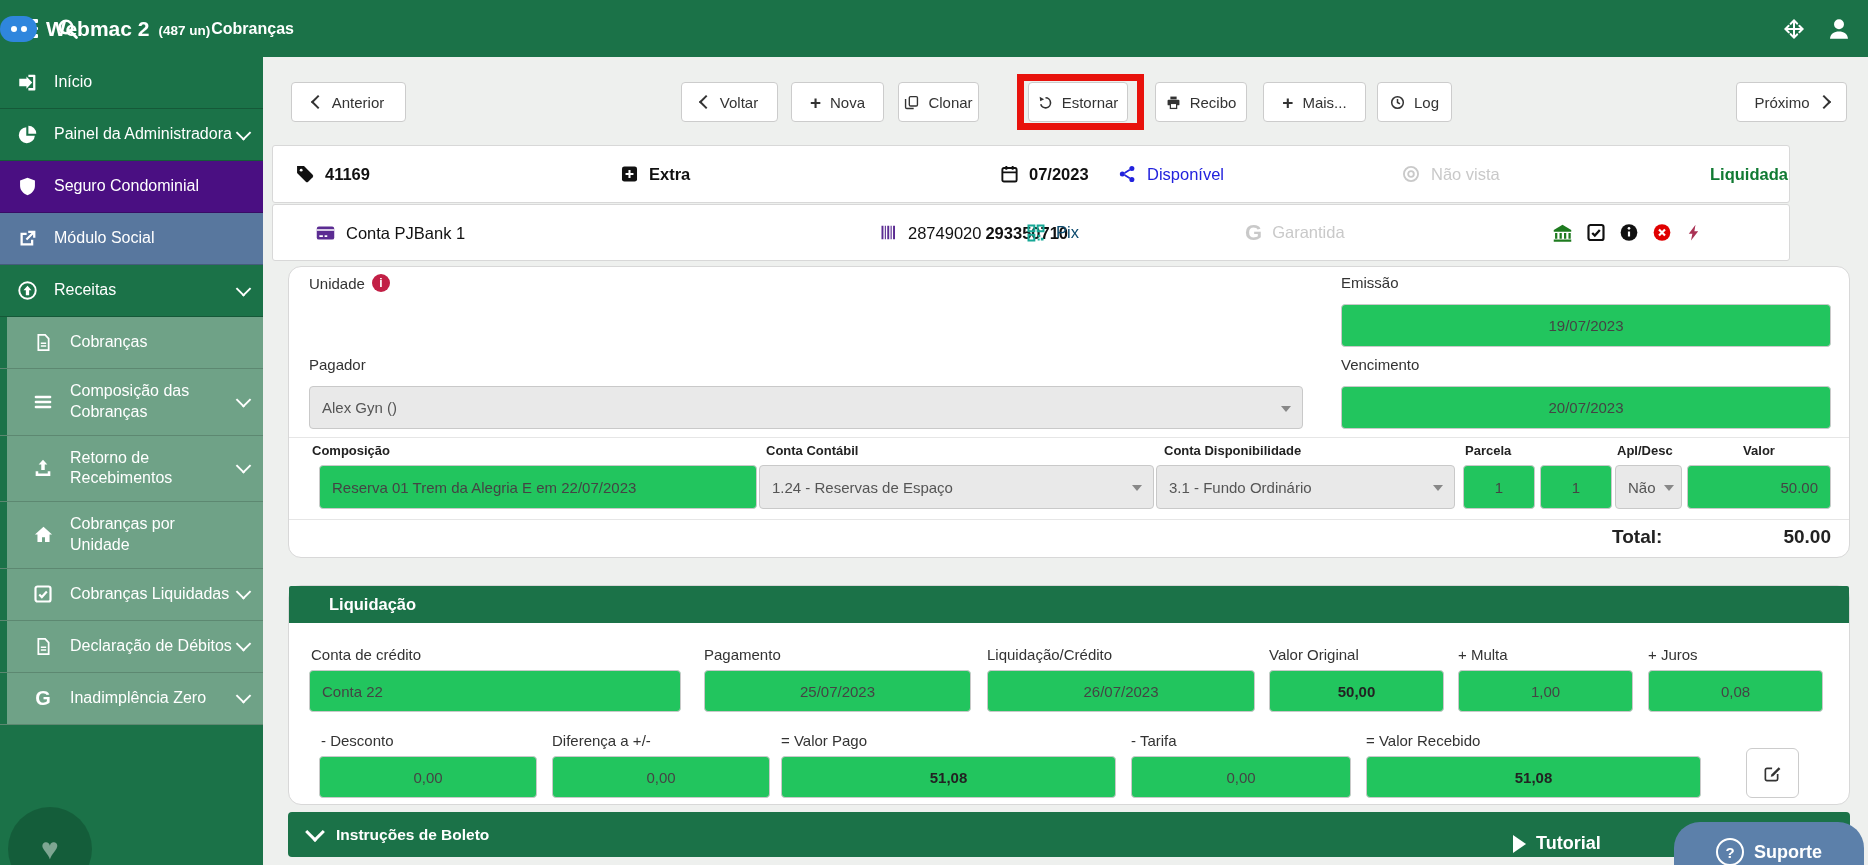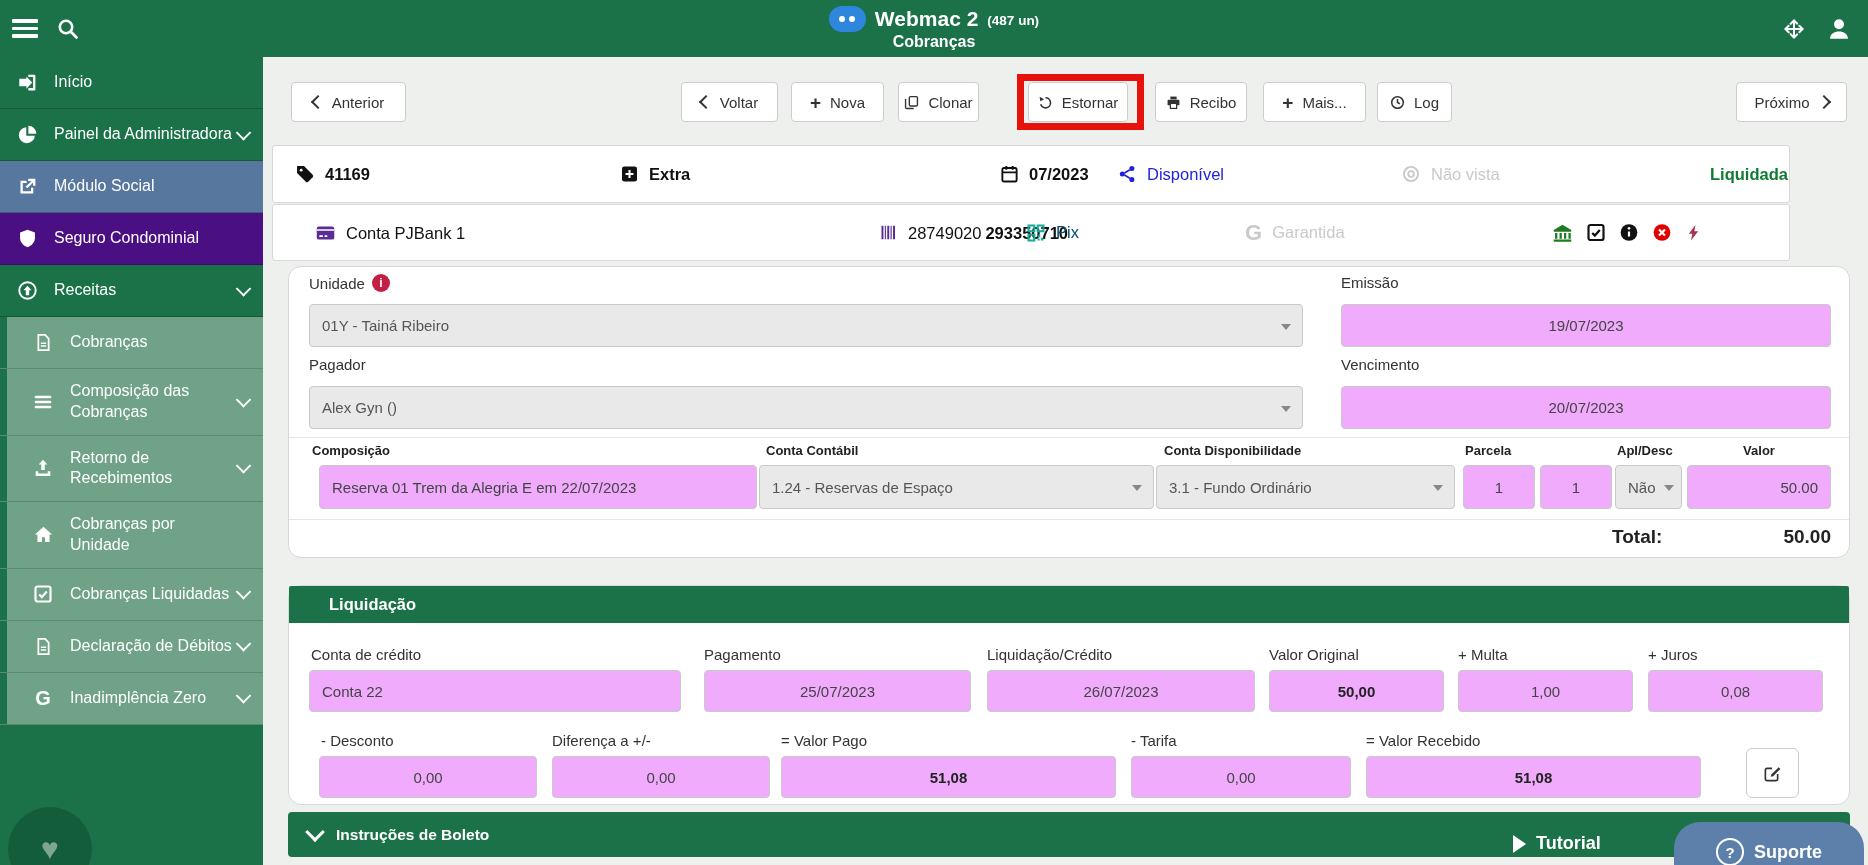--- a/index.html
+++ b/index.html
@@ -5,21 +5,21 @@
   html,body{margin:0;padding:0}
   body{width:1868px;height:865px;overflow:hidden;background:#eef0ee;
        font-family:"Liberation Sans",sans-serif;position:relative;color:#333}
   svg{display:block}
 
   
   .header{position:absolute;top:0;left:0;right:0;height:57px;background:#1b7248;color:#fff;z-index:20}
   .hleft{position:absolute;left:12px;top:0;height:100%;display:flex;align-items:center;gap:18px}
   .hamb{display:flex;flex-direction:column;gap:4px;cursor:pointer}
   .hamb i{display:block;width:26px;height:3.5px;background:#fff;border-radius:1px}
-  .hcenter{position:absolute;left:0;right:0;top:0;height:100%;display:flex;flex-direction:column;align-items:center;justify-content:center;gap:1px}
+  .hcenter{position:absolute;left:0;right:0;top:0;height:100%;display:flex;flex-direction:row;align-items:center;gap:1px}
   .titleline{display:flex;align-items:center;gap:9px;font-weight:bold;font-size:21px}
   .units{font-size:13.5px;font-weight:bold;margin-top:3px}
   .subtitle{font-size:16px;font-weight:bold}
   .logo{width:37px;height:26px;border-radius:13px;background:#2f86dd;display:flex;align-items:center;justify-content:center;gap:4px}
   .logo i{width:6px;height:6px;border-radius:50%;background:#fff;display:block}
   .hright{position:absolute;right:16px;top:0;height:100%;display:flex;align-items:center;gap:20px}
 
   
   .sidebar{position:absolute;top:57px;left:0;width:263px;bottom:0;background:#1b7248;overflow:hidden;z-index:10}
   .nav{position:relative;display:flex;align-items:center;gap:12px;color:#fff;font-size:16px;
@@ -58,21 +58,21 @@
   .blue-t{color:#2222dd}
   .teal-t{color:#0c4a6e}
   .gray-t{color:#c9c9c9}
   .green-t{color:#117a33;font-weight:bold}
   .purple-i{color:#5b2c92}
 
   
   .card{position:absolute;left:25px;width:1562px;background:#fff;border:1px solid #d8d8d8;border-radius:13px;box-sizing:border-box}
   .lbl{position:absolute;font-size:15px;color:#333;white-space:nowrap;display:flex;align-items:center;gap:7px}
   .inp,.sel{position:absolute;box-sizing:border-box;border:1px solid #c9c9c9;border-radius:4px;font-size:15px;
-            display:flex;align-items:center;justify-content:center;color:#444;background:#f0abfc;white-space:nowrap}
+            display:flex;align-items:center;justify-content:center;color:#444;background:#22c55e;white-space:nowrap}
   .inp.left{justify-content:flex-start;padding-left:12px}
   .inp.right{justify-content:flex-end;padding-right:12px}
   .inp.boldv{font-weight:bold;color:#222}
   .sel{background:#e9e9e9;justify-content:flex-start;padding:0 30px 0 12px;color:#555}
   .caret{position:absolute;right:11px;top:50%;margin-top:-2px;width:0;height:0;
          border-left:5px solid transparent;border-right:5px solid transparent;border-top:6px solid #888}
   .badge-i{width:18px;height:18px;border-radius:50%;background:#c21f45;color:#fff;font-weight:bold;font-size:12px;
            display:inline-flex;align-items:center;justify-content:center;font-style:normal}
   .th{position:absolute;top:176px;font-size:13px;font-weight:bold;color:#222;white-space:nowrap}
   .divline{position:absolute;left:0;width:100%;border-top:1px solid #e6e6e6}
@@ -155,37 +155,37 @@
     <span class="nico">
       <svg width="21" height="21" viewBox="0 0 24 24" fill="#fff">
           <path d="M10.6 3.6A9.2 9.2 0 1 0 20.4 13.4h-9.8z"></path>
           <path d="M13 2a9.2 9.2 0 0 1 9 9h-9z"></path>
         </svg>
     </span>
     <span>Painel da Administradora</span>
     <span class="cdown"></span>
   </div>
 
+  <div class="nav purple">
+    <span class="nico">
+      <svg width="21" height="21" viewBox="0 0 24 24" fill="#fff">
+          <path d="M12 2l8.5 3.1v6c0 5.1-3.6 9-8.5 10.9-4.9-1.9-8.5-5.8-8.5-10.9v-6z"></path>
+        </svg>
+    </span>
+    <span>Seguro Condominial</span>
+  </div>
+
   <div class="nav blue">
     <span class="nico">
       <svg width="21" height="21" viewBox="0 0 24 24" fill="#fff">
           <path d="M4 5.5h7v2.6H6.6v9.3H16v-4.1h2.6V20H4z"></path>
           <path d="M12.8 3H21v8.2h-2.6V7.4l-6.7 6.7-1.8-1.8 6.7-6.7h-3.8z"></path>
         </svg>
     </span>
     <span>Módulo Social</span>
-  </div>
-
-  <div class="nav purple">
-    <span class="nico">
-      <svg width="21" height="21" viewBox="0 0 24 24" fill="#fff">
-          <path d="M12 2l8.5 3.1v6c0 5.1-3.6 9-8.5 10.9-4.9-1.9-8.5-5.8-8.5-10.9v-6z"></path>
-        </svg>
-    </span>
-    <span>Seguro Condominial</span>
   </div>
 
   <div class="nav">
     <span class="nico">
       <svg width="21" height="21" viewBox="0 0 24 24">
           <circle cx="12" cy="12" r="9.4" fill="none" stroke="#fff" stroke-width="2.2"></circle>
           <path d="M12 6.6l4.6 5.1h-2.7v5.7h-3.8v-5.7H7.4z" fill="#fff"></path>
         </svg>
     </span>
     <span>Receitas</span>
@@ -446,24 +446,20 @@
           </svg>
       </span>
     </div>
   </div>
 
   <div class="card" style="top:209px;height:292px">
     <div class="lbl" style="left:20px;top:7px">
       <span>Unidade</span>
       <i class="badge-i">i</i>
     </div>
-    <div class="sel" style="left:20px;top:37px;width:994px;height:43px">
-      <span>01Y - Tainá Ribeiro</span>
-        <span class="caret"></span>
-    </div>
     <div class="lbl" style="left:1052px;top:7px">
         <span>Emissão</span>
       </div>
     <div class="inp" style="left:1052px;top:37px;width:490px;height:43px">
       <span>19/07/2023</span>
     </div>
 
     <div class="lbl" style="left:20px;top:89px">
         <span>Pagador</span>
       </div>

